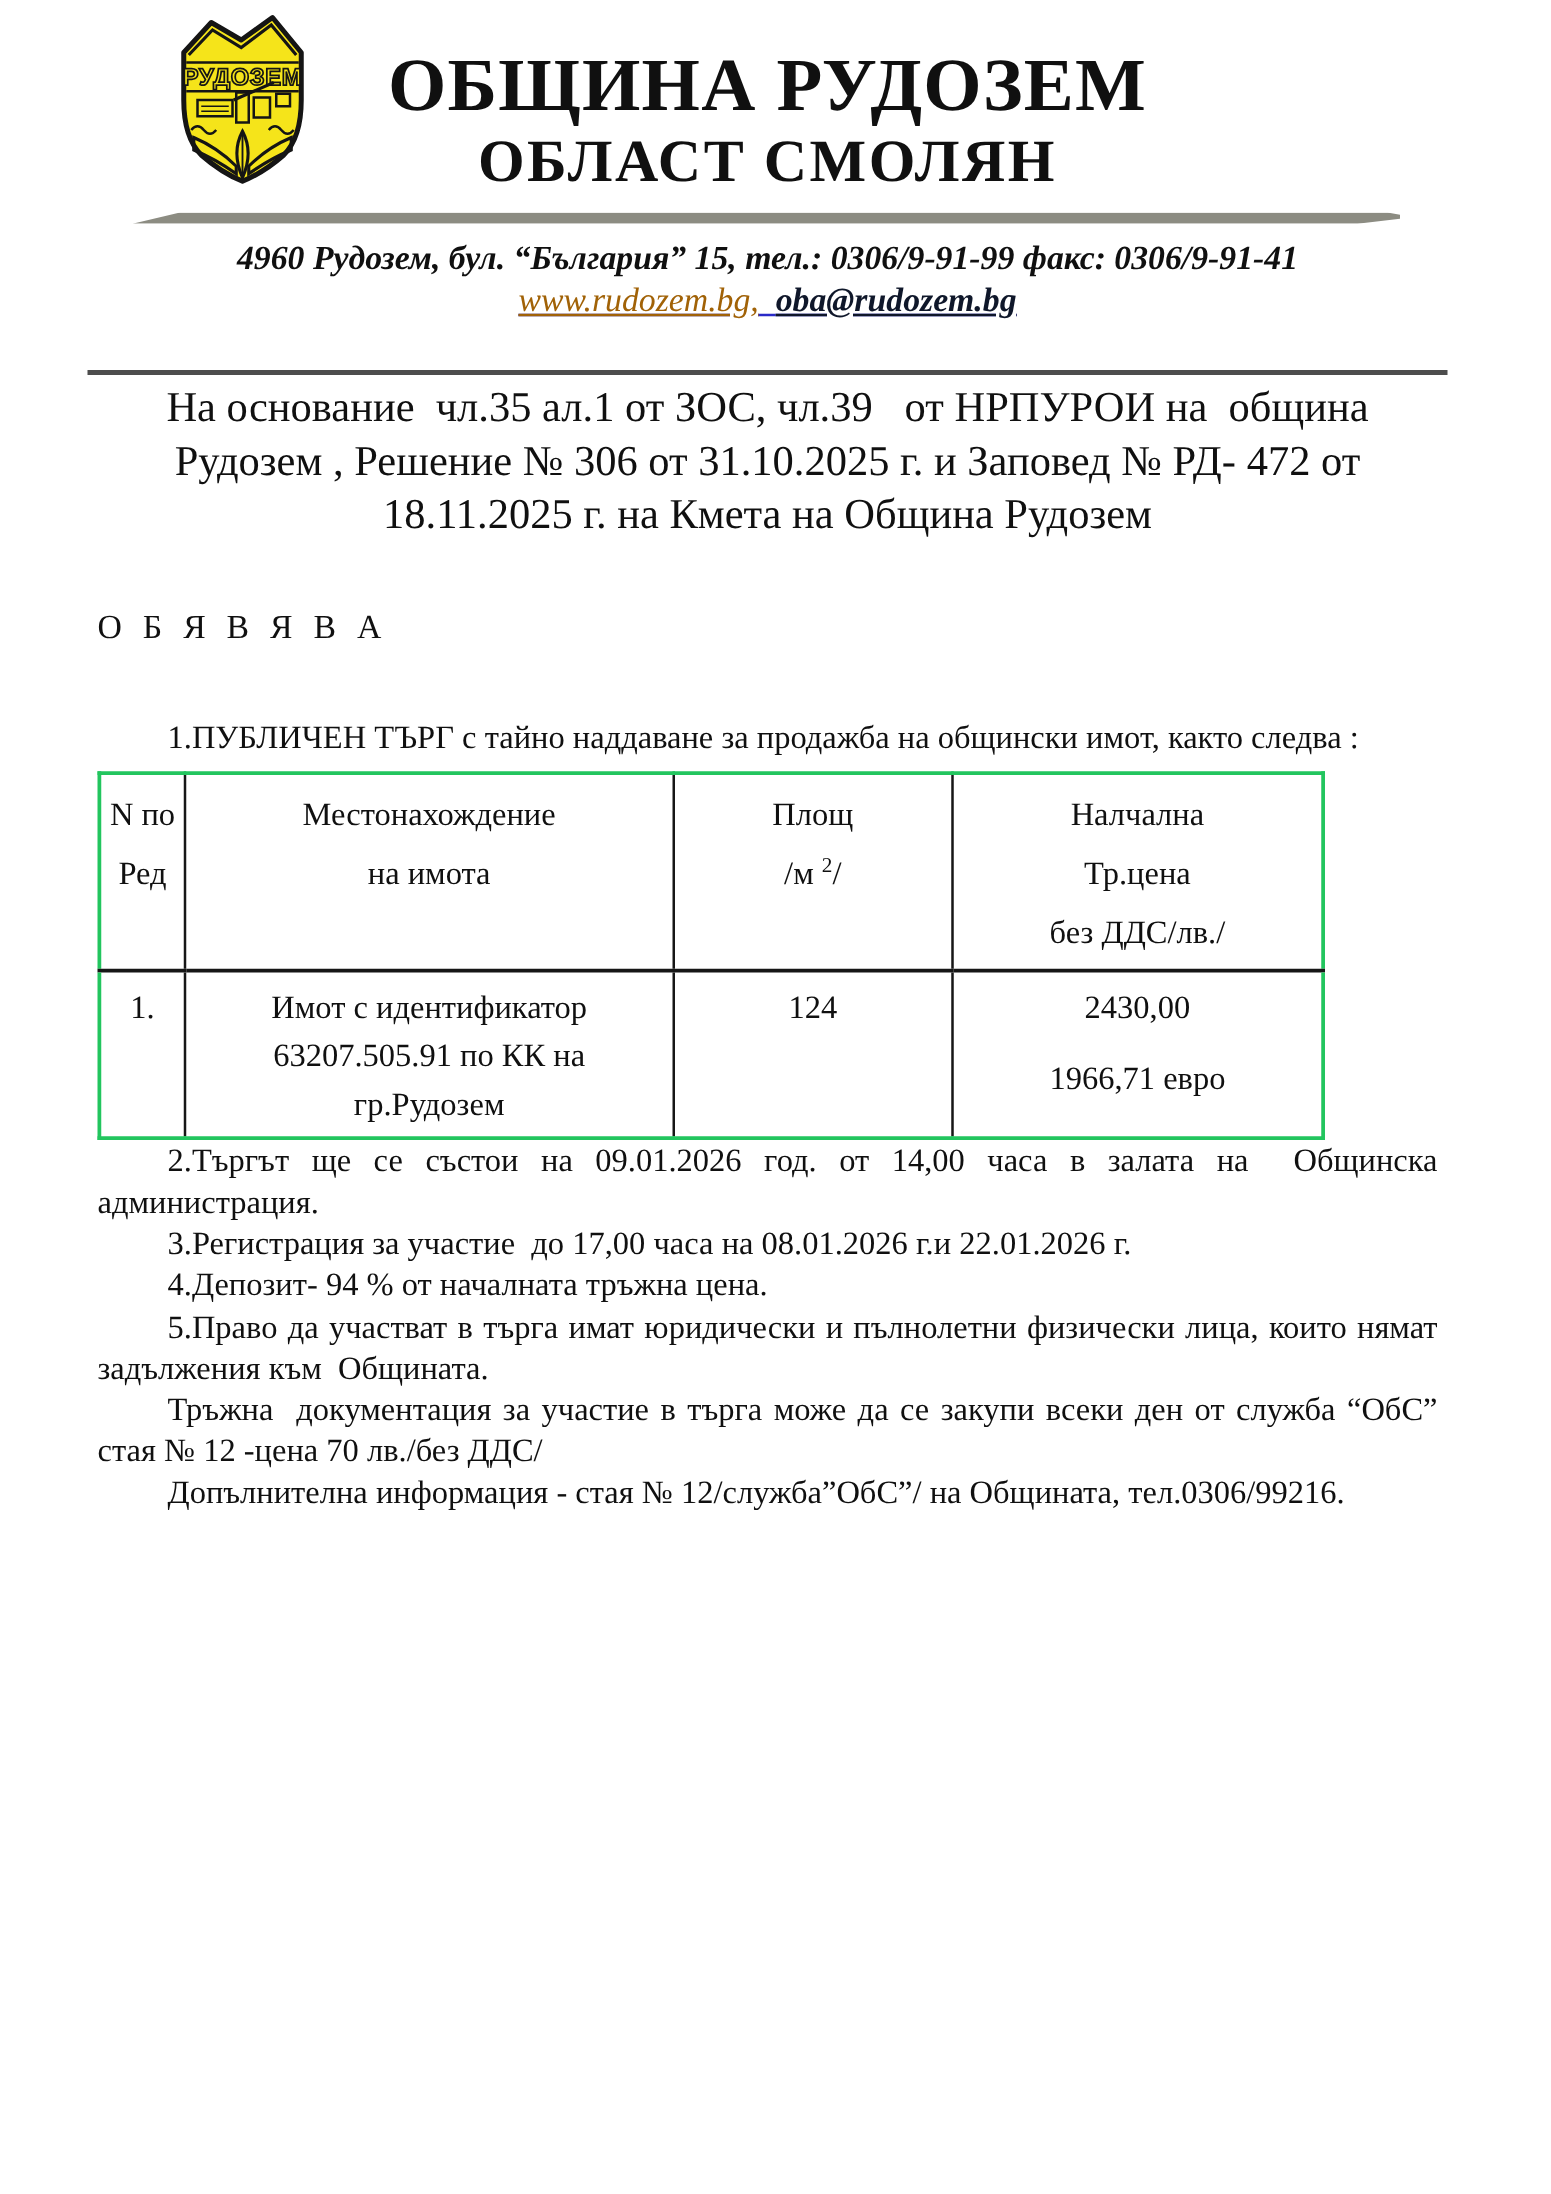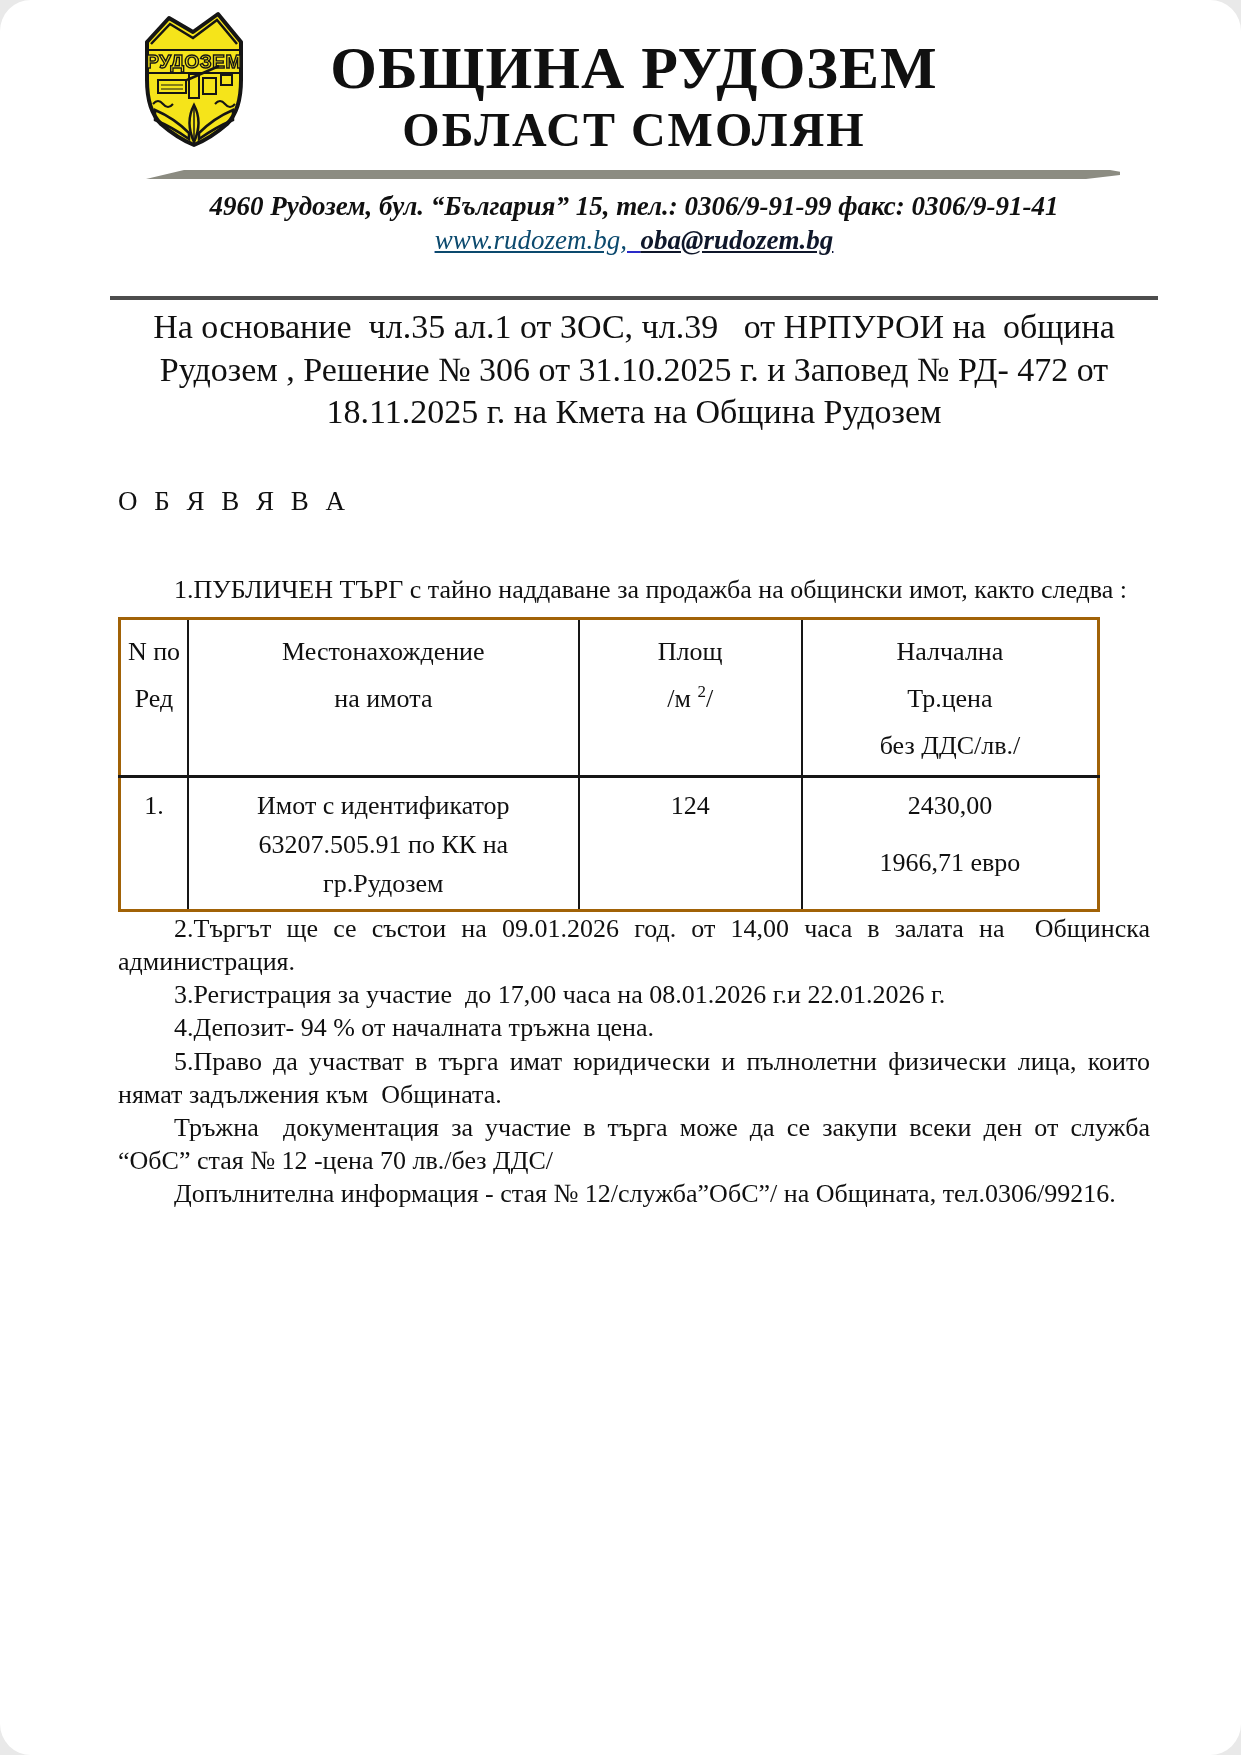--- a/index.html
+++ b/index.html
@@ -4,23 +4,22 @@
 <style>
   html,body{margin:0;padding:0;background:#e9e9e9;}
   .page{
     position:relative;
     width:1241px;height:1755px;
     background:#ffffff;
     margin:0 auto;
     font-family:"Liberation Serif","DejaVu Serif",serif;
     color:#101010;
     box-sizing:border-box;
-    padding:0 91px 0 118px;
+    padding:0 91px 0 78px;
     overflow:hidden;
-    border-radius:31px;
   }
   
   .logo{position:absolute;left:138px;top:8px;width:112px;height:140px;}
   .title{
     text-align:center;font-weight:bold;font-size:60px;line-height:1.0;
     margin-top:38px;letter-spacing:1px;white-space:nowrap;
   }
   .subtitle{
     text-align:center;font-weight:bold;font-size:48px;line-height:1.0;
     margin-top:8px;letter-spacing:2px;white-space:nowrap;
@@ -31,21 +30,21 @@
     background-color:#8c8c82;
     clip-path:polygon(0 100%,38px 0,calc(100% - 10px) 0,100% 20%,100% 55%,calc(100% - 34px) 100%);
   }
   .address{
     text-align:center;font-size:27px;font-weight:bold;font-style:italic;
     margin-top:12px;white-space:nowrap;
   }
   .links{text-align:center;font-size:27px;font-style:italic;margin-top:3px;}
   .links .underline-wrap{text-decoration:underline;text-decoration-color:#2a2ac8;}
   .links a{text-decoration:underline;}
-  .links .www{color:#0c4a6e;font-weight:normal;}
+  .links .www{color:#a16207;font-weight:normal;}
   .links .email{color:#0f172a;font-weight:bold;}
   .rule{
     border:none;border-top:4px solid #4d4d4d;
     margin:40px -8px 0 -8px;height:0;
   }
   
   .legal{
     text-align:center;font-size:34px;line-height:1.25;margin:6px 0 0 0;
     white-space:pre-wrap;
   }
@@ -53,21 +52,21 @@
     text-align:left;font-size:27px;margin:52px 0 0 0;
     word-spacing:8px;letter-spacing:1px;
   }
   .intro{
     font-size:26px;margin:58px 0 0 0;text-indent:56px;white-space:pre-wrap;
   }
   
   table.auction{
     border-collapse:collapse;table-layout:fixed;
     width:982px;margin-top:12px;
-    border:3px solid #a16207;
+    border:3px solid #22c55e;
     font-size:26px;
   }
   table.auction col.c1{width:7%;}
   table.auction col.c2{width:39.9%;}
   table.auction col.c3{width:22.8%;}
   table.auction col.c4{width:30.3%;}
   table.auction th,table.auction td{
     border:2px solid #161616;
     text-align:center;vertical-align:top;
     font-weight:normal;padding:8px 6px 6px 6px;

